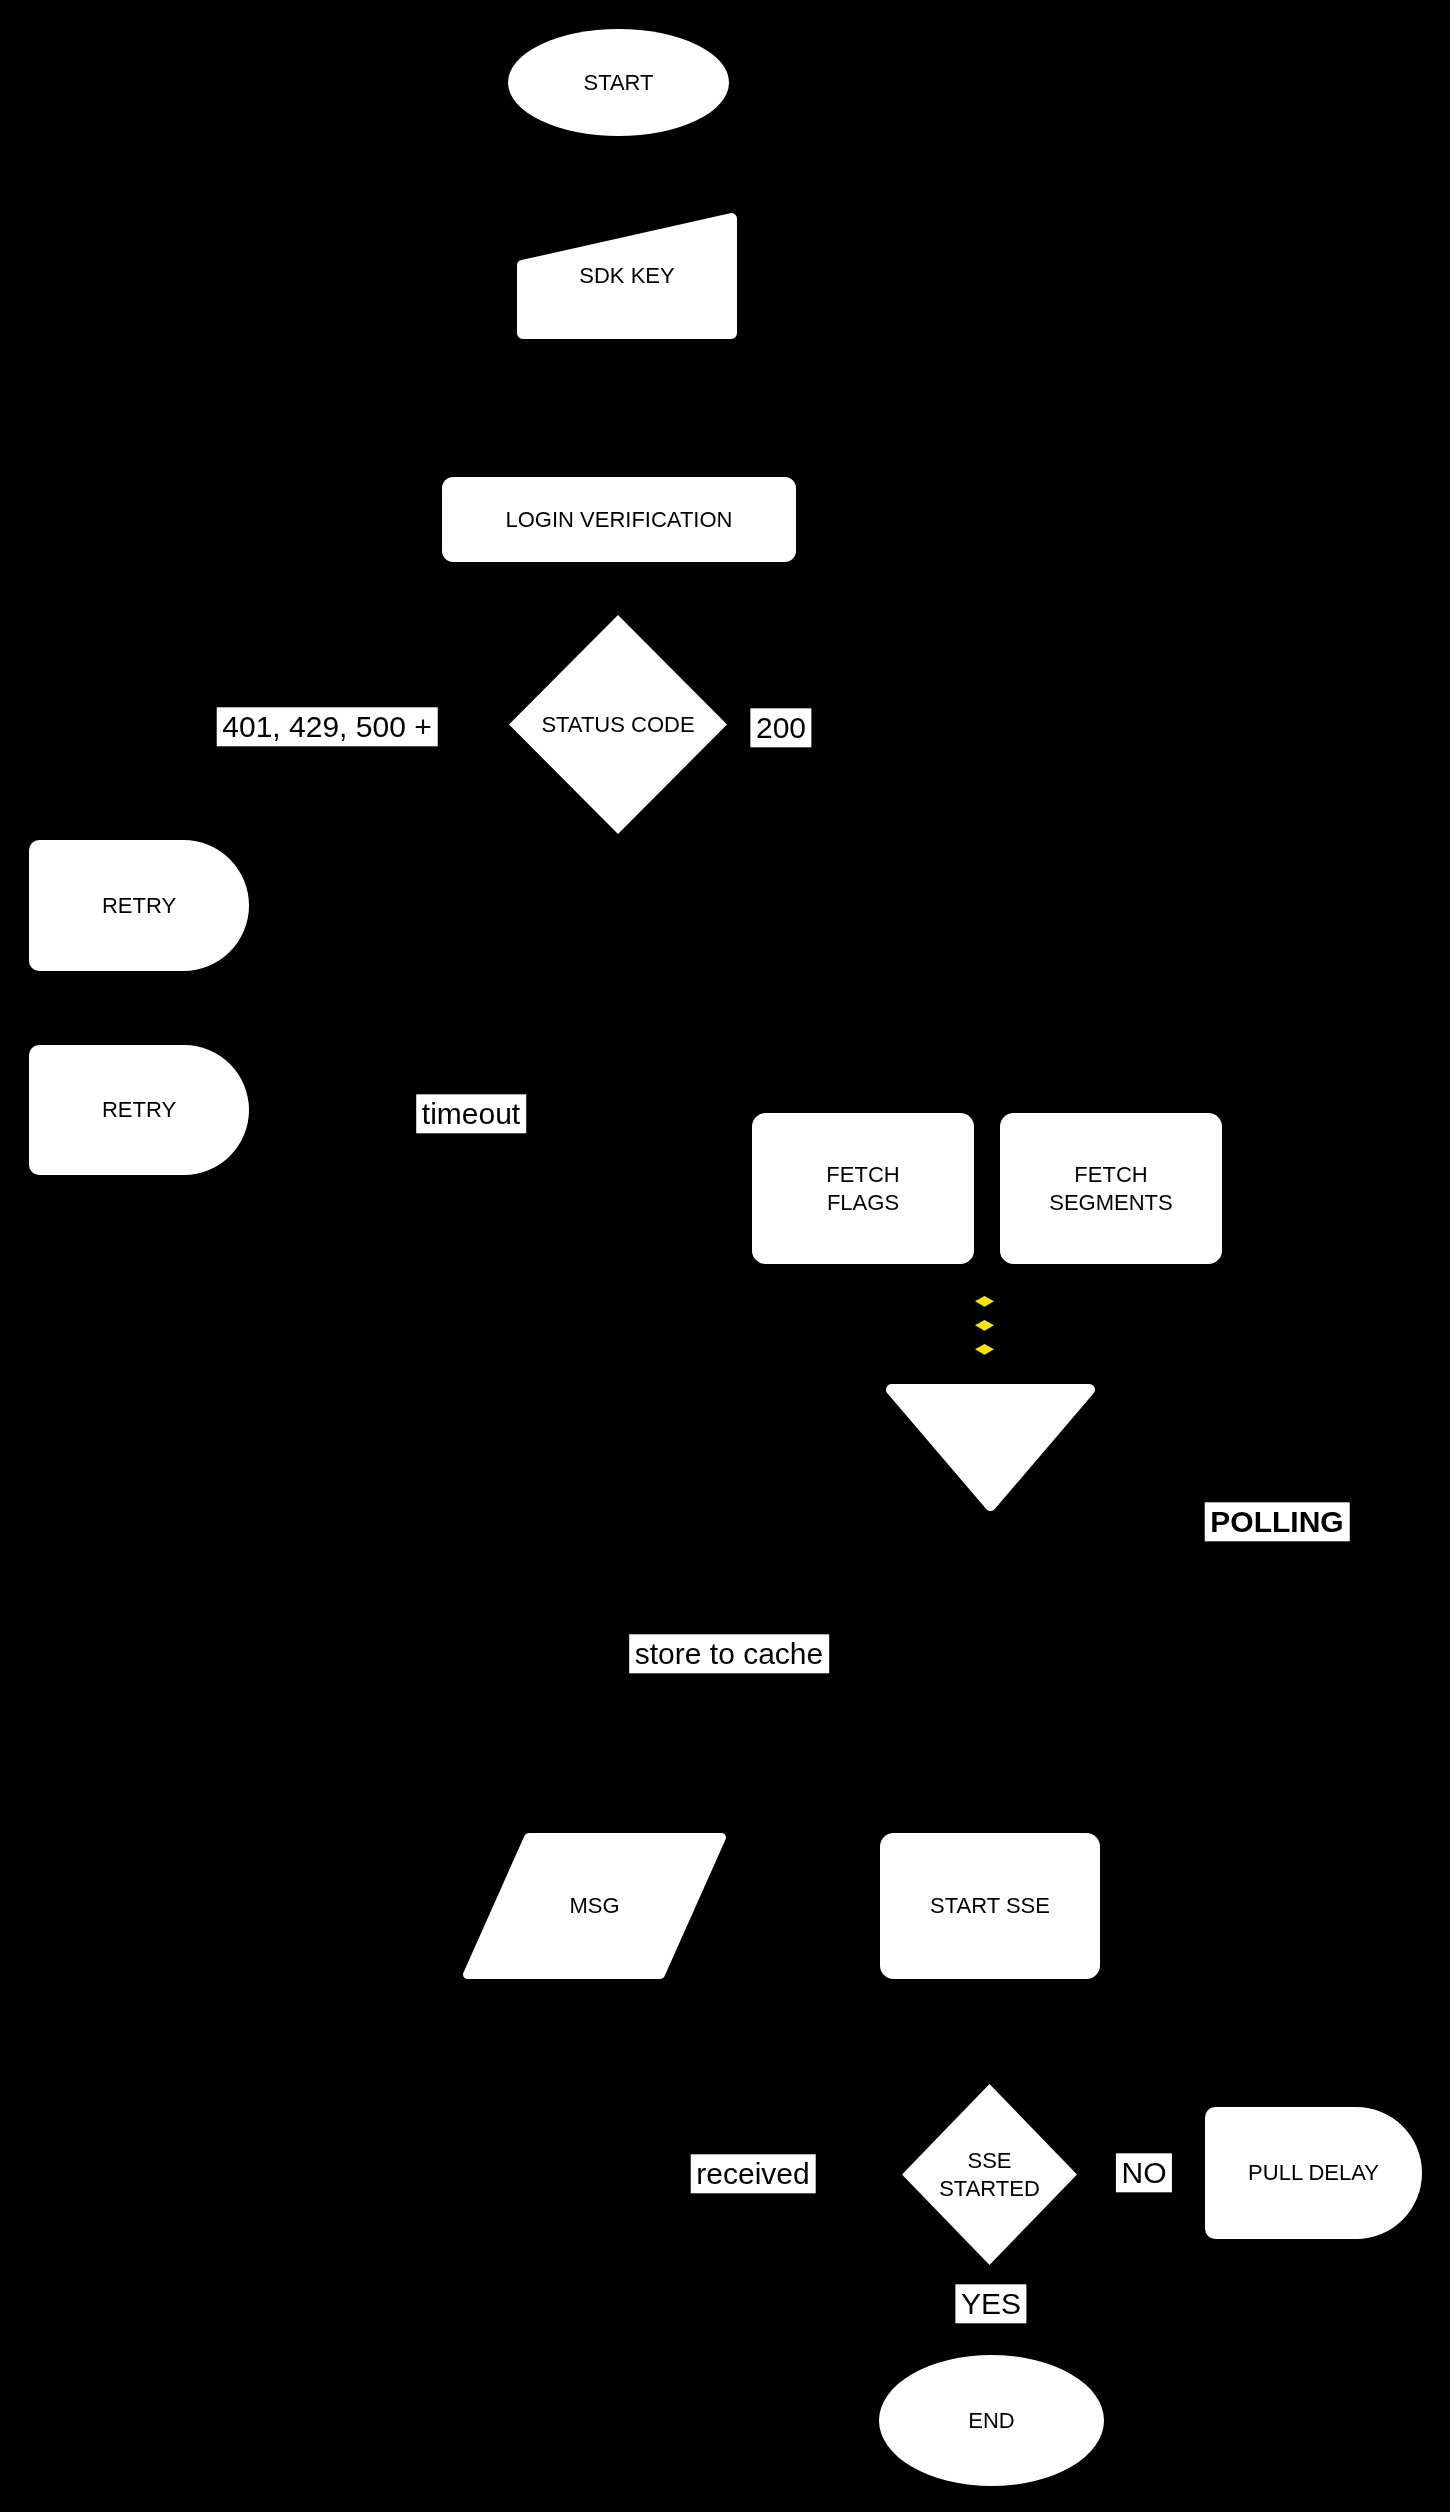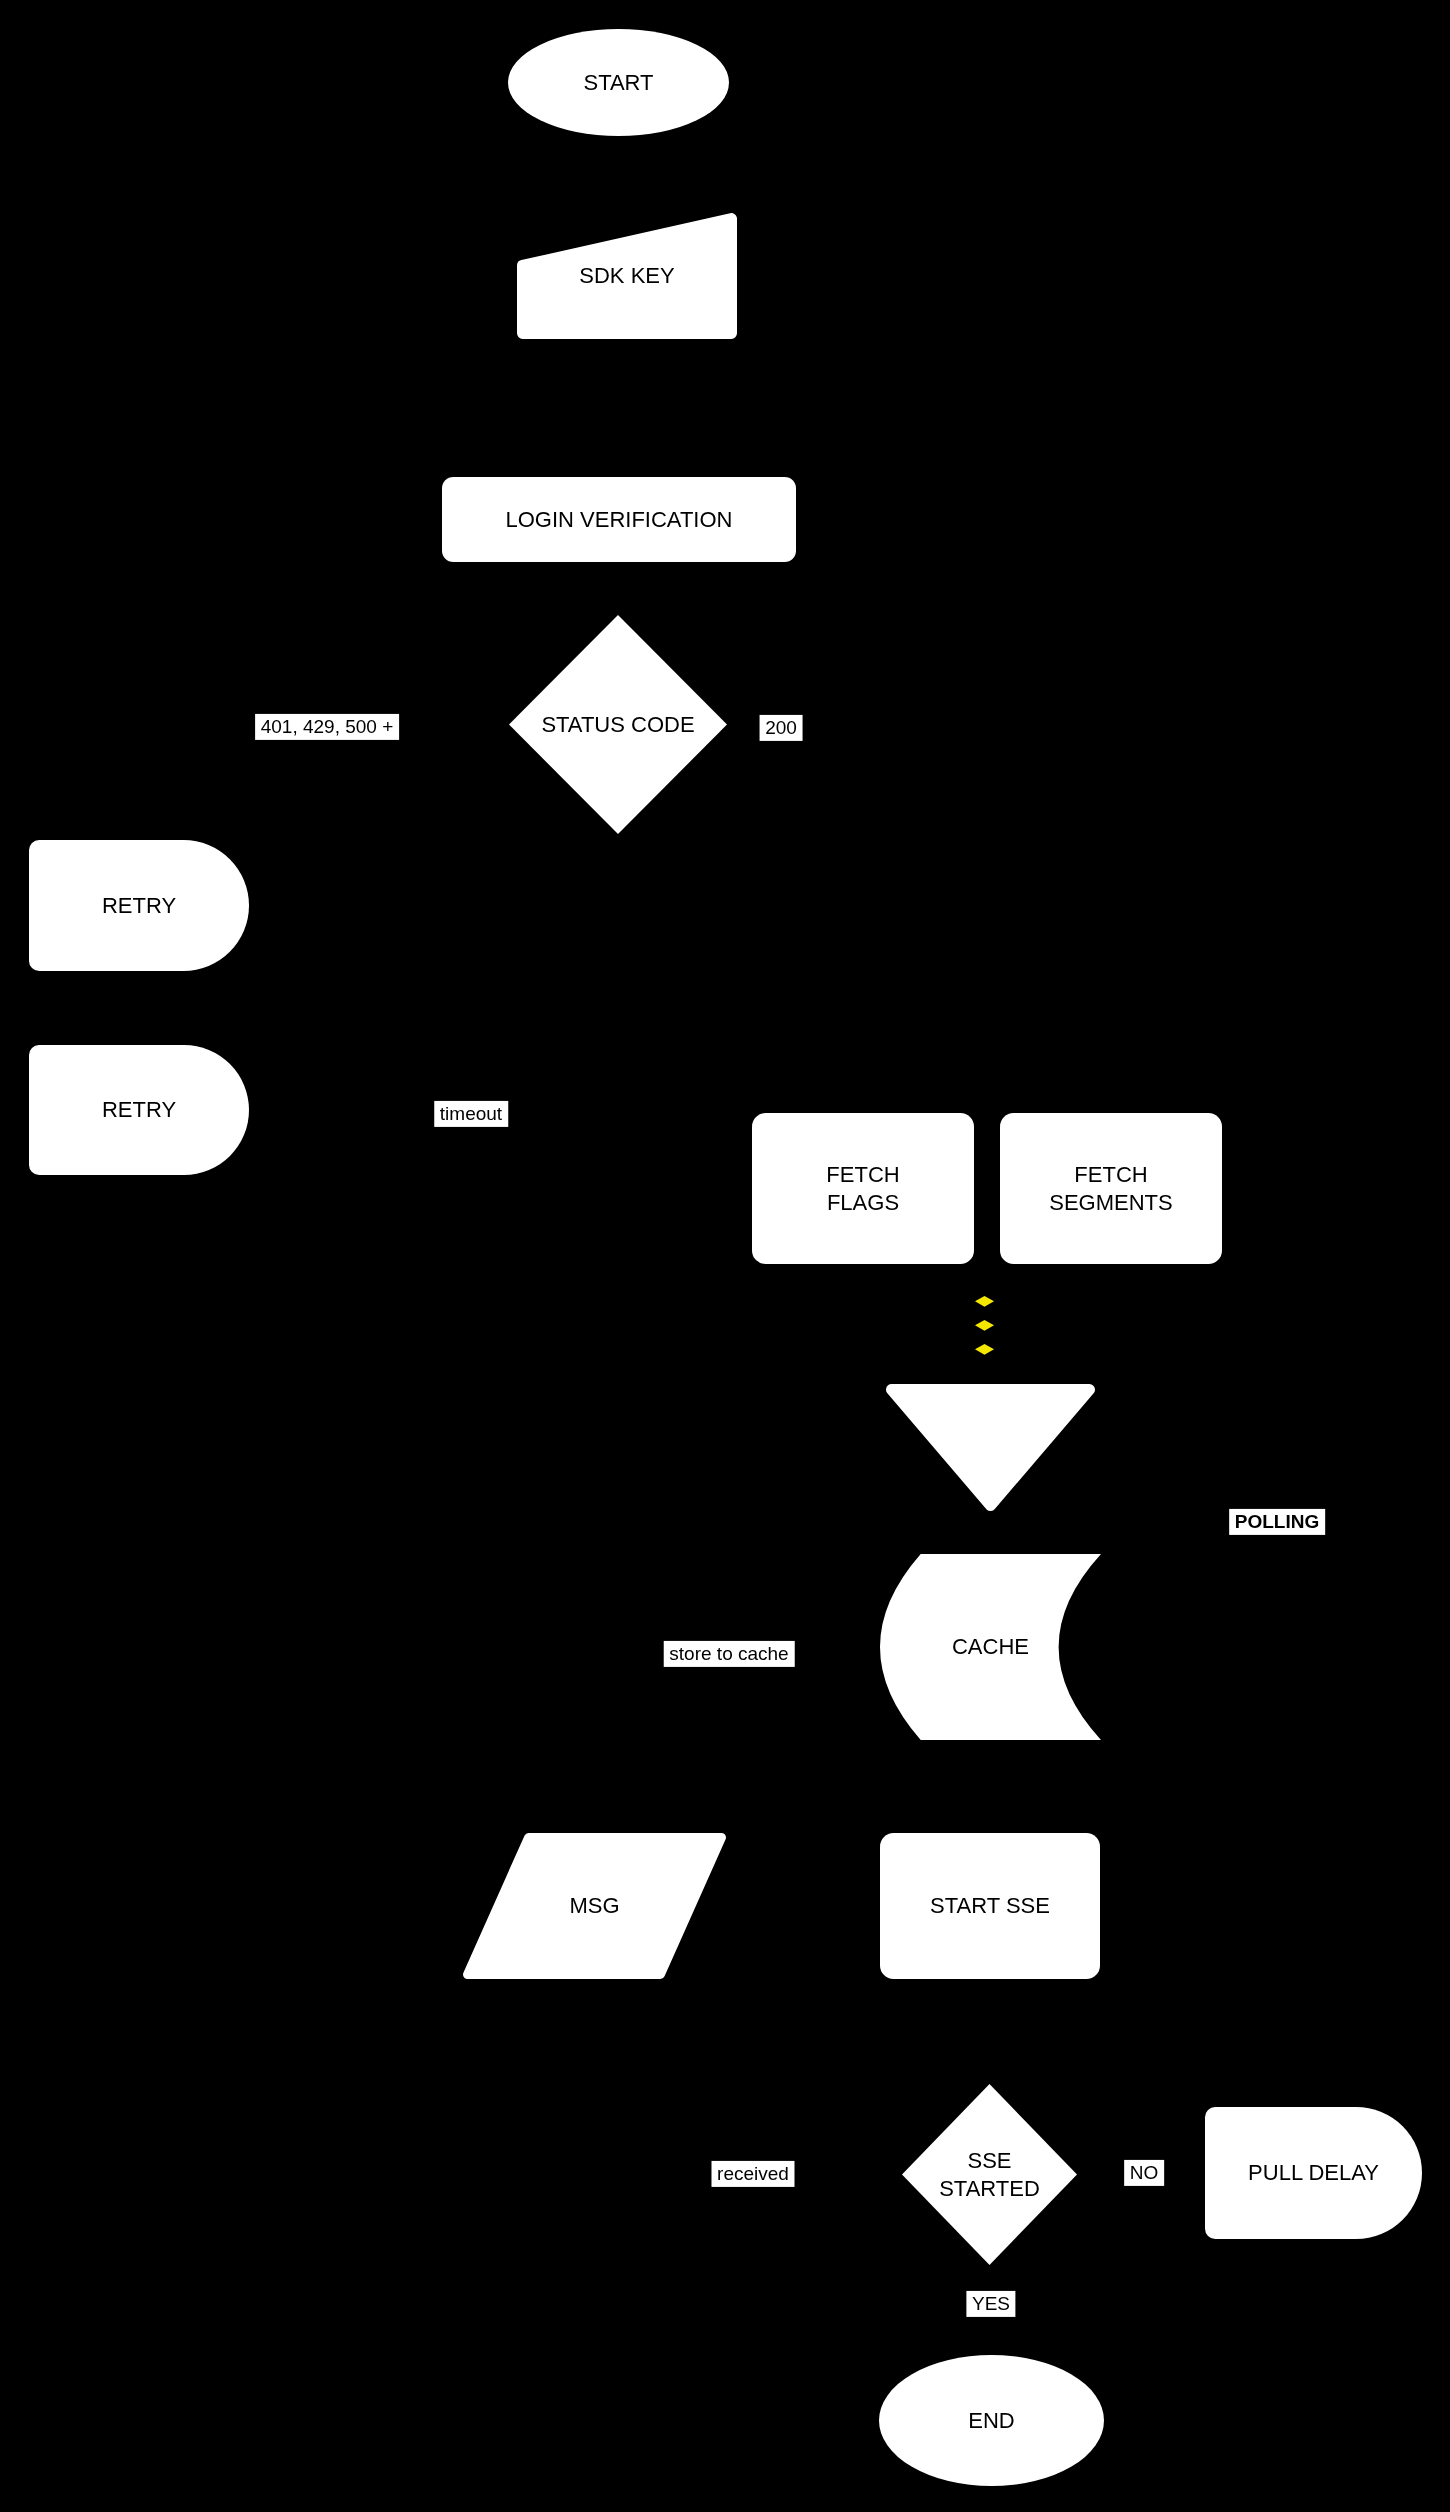--- a/index.html
+++ b/index.html
@@ -31,21 +31,21 @@
   }
   .node .label { position: relative; z-index: 1; }
   .label .ln { display: block; }
   svg.shape { position: absolute; inset: 0; width: 100%; height: 100%; overflow: visible; }
   svg.shape path { fill: var(--fill, #ffffff); stroke: var(--fill, #ffffff); stroke-linejoin: round; }
   .edge-label {
     position: absolute;
     transform: translate(-50%, -50%);
     background: var(--fill, #ffffff);
     color: var(--ink, #000000);
-    font-size: 19px;
+    font-size: 30px;
     line-height: 1.2;
     padding: 1.7px 5.6px;
     white-space: nowrap;
     z-index: 2;
   }
   .dot {
     position: absolute;
     width: 19px; height: 10.7px;
     background: var(--dot, #f5e800);
     clip-path: polygon(50% 0, 100% 50%, 50% 100%, 0 50%);
@@ -110,26 +110,20 @@
   <div class="dot" style="left:975px; top:1344px;"></div>
 
   <div class="node" style="left:886px; top:1384px; width:209px; height:127px;">
     <svg class="shape" viewBox="0 0 370 224" preserveAspectRatio="none">
       <path d="M 10 10 L 360 10 L 185 214 Z" stroke-width="20"></path>
     </svg>
   </div>
 
   <div class="edge-label" style="left:1277px; top:1522px;font-weight:bold;">POLLING</div>
 
-  <div class="node" style="left:880px; top:1554px; width:221px; height:186px;">
-    <svg class="shape" viewBox="0 0 391 330" preserveAspectRatio="none">
-      <path d="M 72 0 H 391 Q 241 165 391 330 H 72 Q -72 165 72 0 Z" stroke-width="0"></path>
-    </svg>
-    <span class="label">CACHE</span>
-  </div>
 
   <div class="edge-label" style="left:729px; top:1654px;">store to cache</div>
 
   <div class="node" style="left:463px; top:1833px; width:263px; height:146px;">
     <svg class="shape" viewBox="0 0 465 258" preserveAspectRatio="none">
       <path d="M 116 8 L 457 8 L 349 250 L 8 250 Z" stroke-width="16"></path>
     </svg>
     <span class="label">MSG</span>
   </div>
 

